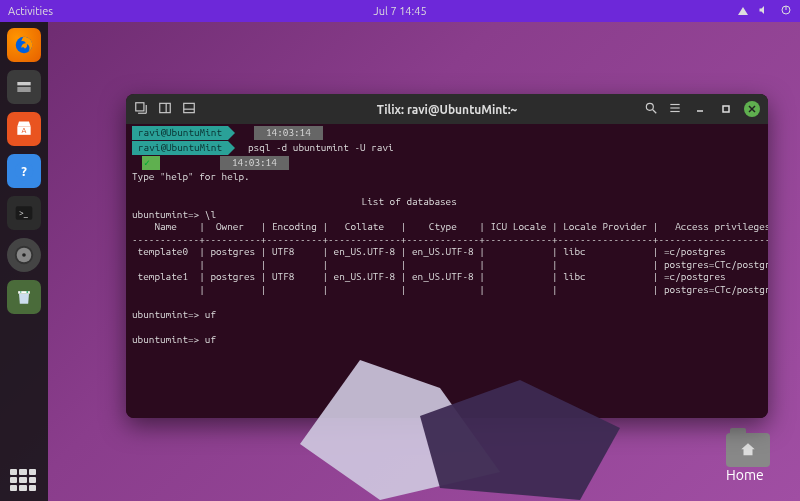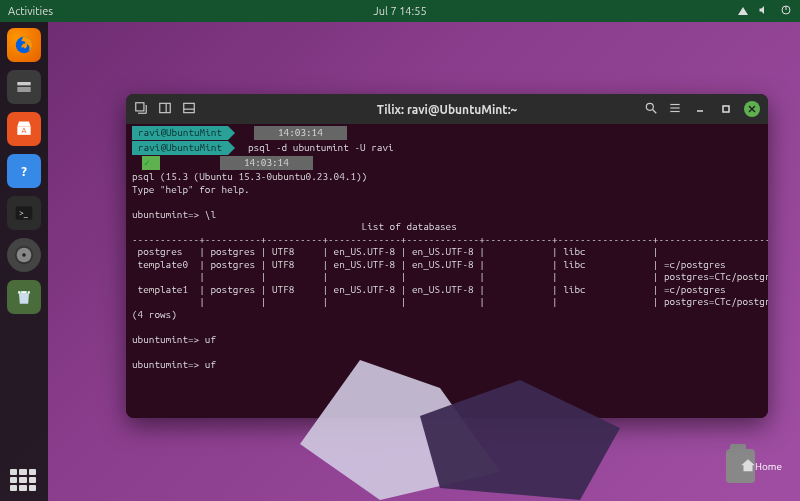--- a/index.html
+++ b/index.html
@@ -8,21 +8,21 @@
   height: 501px;
   font-family: "Ubuntu", "DejaVu Sans", sans-serif;
   background: linear-gradient(135deg, #6b2a6e 0%, #8a3d8c 40%, #a04ea3 100%);
   overflow: hidden;
   position: relative;
   color: #fff;
 }
 .topbar {
   position: absolute; top: 0; left: 0; right: 0;
   height: 22px;
-  background: #14532d;
+  background: #6d28d9;
   display: flex; align-items: center;
   font-size: 11px; color: #ddd;
   padding: 0 8px;
   z-index: 10;
 }
 .topbar .center { position: absolute; left: 50%; transform: translateX(-50%); }
 .topbar .right { margin-left: auto; display: flex; gap: 10px; align-items: center; }
 .topbar .tri { width: 0; height: 0; border-left: 5px solid transparent; border-right: 5px solid transparent; border-bottom: 8px solid #ddd; }
 .dock {
   position: absolute; left: 0; top: 22px; bottom: 0;
@@ -45,22 +45,22 @@
 .dock-item.disk    { background: #444; border-radius: 50%; }
 .dock-item.trash   { background: #4a6b3a; }
 .apps-grid {
   position: absolute; left: 10px; bottom: 10px;
   width: 26px; height: 22px;
   display: grid; grid-template-columns: repeat(3,1fr); grid-template-rows: repeat(3,1fr); gap: 2px;
 }
 .apps-grid span { background: #ddd; border-radius: 1px; }
 .desktop-icon {
   position: absolute; right: 18px; bottom: 18px;
-  width: 56px; display: flex; flex-direction: row; align-items: center;
-  font-size: 10px; color: #fff;
+  width: 56px; display: flex; flex-direction: column; align-items: flex-start;
+  font-size: 14px; color: #fff;
 }
 .desktop-icon .folder {
   width: 44px; height: 34px; background: #888; border-radius: 4px;
   position: relative;
 }
 .desktop-icon .folder::before {
   content: ""; position: absolute; top: -5px; left: 4px;
   width: 16px; height: 6px; background: #888; border-radius: 2px 2px 0 0;
 }
 .desktop-icon .folder svg { position: absolute; top: 8px; left: 13px; }
@@ -102,36 +102,36 @@
 }
 .seg {
   padding: 0 6px; height: 14px; line-height: 14px;
   position: relative;
 }
 .seg.uh { background: #2aa198; color: #0a3030; }
 .seg.uh::after {
   content: ""; position: absolute; right: -7px; top: 0;
   width:0;height:0;border-top:7px solid transparent;border-bottom:7px solid transparent;border-left:7px solid #2aa198;
 }
-.seg.time { background: #666; color: #ddd; margin-left: 26px; padding: 0 24px; }
+.seg.time { background: #666; color: #ddd; margin-left: 26px; padding: 0 12px; }
 .seg.time.small { margin-left: 60px; }
 .seg.tick { width: 18px; background: #5fb04f; padding: 0 2px; color: #0a3; margin-left: 10px; }
 .cmd { margin-left: 20px; color: #ddd; }
 .line { white-space: pre; }
 
 
 .bg-shape1 { position:absolute; left: 300px; top: 360px; width: 200px; height: 140px; background: #cfc9e0; clip-path: polygon(30% 0,70% 20%,100% 80%,40% 100%,0 60%); opacity:.9; z-index:1;}
 .bg-shape2 { position:absolute; left: 420px; top: 380px; width: 200px; height: 120px; background: #3d2a52; clip-path: polygon(0 30%, 50% 0, 100% 40%, 80% 100%, 10% 90%); opacity:.95; z-index:1;}
 </style>
 </head>
 <body>
 
 <div class="topbar">
   <span>Activities</span>
-  <span class="center">Jul 7  14:55</span>
+  <span class="center">Jul 7  14:45</span>
   <span class="right">
     <span class="tri"></span>
     <span>
       <svg width="12" height="12" viewBox="0 0 24 24" fill="#ddd">
           <path d="M3 9v6h4l5 5V4L7 9H3z"></path>
         </svg>
     </span>
     <span>
       <svg width="12" height="12" viewBox="0 0 24 24" fill="none" stroke="#ddd" stroke-width="2">
           <circle cx="12" cy="12" r="8"></circle>
@@ -275,32 +275,30 @@
     </div>
     <div class="promptbar">
       <span class="seg uh">ravi@UbuntuMint</span>
       <span class="cmd">psql -d ubuntumint -U ravi</span>
     </div>
     <div class="promptbar">
       <span class="seg tick">✓</span>
       <span class="seg time small">14:03:14</span>
     </div>
 
-    <div class="line">psql (15.3 (Ubuntu 15.3-0ubuntu0.23.04.1))</div>
     <div class="line">Type "help" for help.</div>
     <div class="line"> </div>
+    <div class="line">                                         List of databases</div>
     <div class="line">ubuntumint=&gt; \l</div>
-    <div class="line">                                         List of databases</div>
+    <div class="line">    Name    |  Owner   | Encoding |   Collate   |    Ctype    | ICU Locale | Locale Provider |   Access privileges   </div>
     <div class="line">------------+----------+----------+-------------+-------------+------------+-----------------+-----------------------</div>
-    <div class="line"> postgres   | postgres | UTF8     | en_US.UTF-8 | en_US.UTF-8 |            | libc            | </div>
     <div class="line"> template0  | postgres | UTF8     | en_US.UTF-8 | en_US.UTF-8 |            | libc            | =c/postgres          +</div>
     <div class="line">            |          |          |             |             |            |                 | postgres=CTc/postgres</div>
     <div class="line"> template1  | postgres | UTF8     | en_US.UTF-8 | en_US.UTF-8 |            | libc            | =c/postgres          +</div>
     <div class="line">            |          |          |             |             |            |                 | postgres=CTc/postgres</div>
-    <div class="line">(4 rows)</div>
     <div class="line"> </div>
     <div class="line">ubuntumint=&gt; uf</div>
     <div class="line"> </div>
     <div class="line">ubuntumint=&gt; uf</div>
     <div class="line"> </div>
 
   </div>
 </div>
 
 </body></html>

